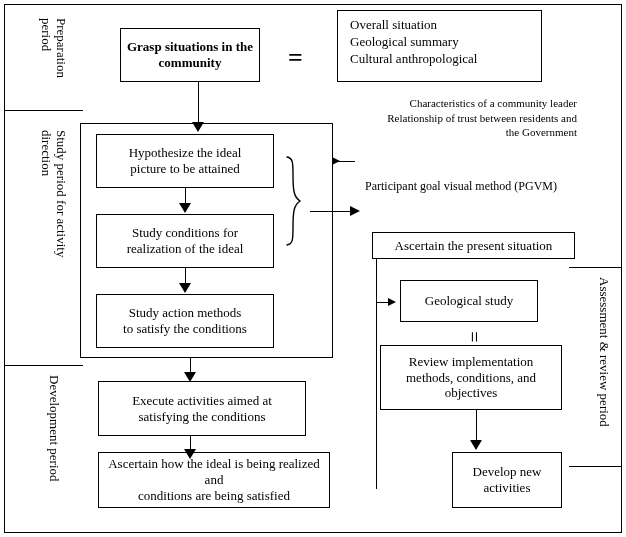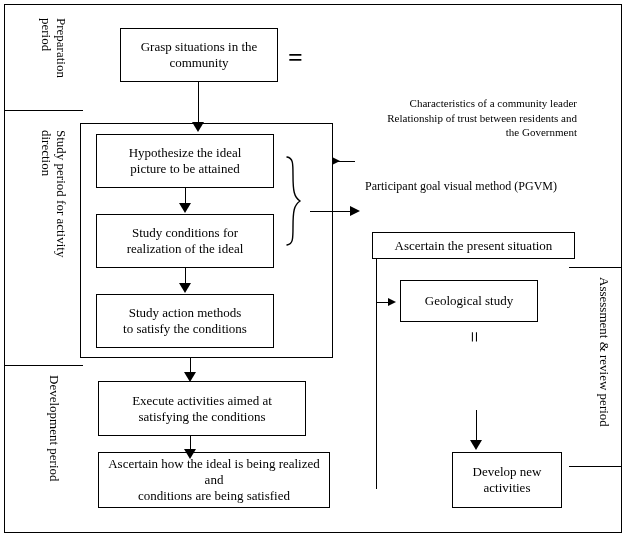--- a/index.html
+++ b/index.html
@@ -140,25 +140,28 @@
   <div class="vlabel two" style="left:68px; top:18px; text-align:left;">Preparation
 period</div>
 
   <div class="vlabel two" style="left:68px; top:130px; text-align:left;">Study period for activity
 direction</div>
 
   <div class="vlabel" style="left:62px; top:375px; text-align:left;">Development period</div>
 
   <div class="vlabel" style="left:612px; top:277px; text-align:left;">Assessment &amp; review period</div>
 
-  <div class="box" style="left:120px; top:28px; width:158px; height:54px; white-space:pre-line;">Grasp situations in the
+  <div class="box" style="left:120px; top:28px; width:140px; height:54px; white-space:pre-line;font-weight:bold;">Grasp situations in the
 community</div>
 
   <div class="eq" style="left:288px; top:45px;">=</div>
 
+  <div class="box topalign" style="left:337px; top:10px; width:205px; height:72px; white-space:pre-line;">Overall situation
+Geological summary
+Cultural    anthropological</div>
 
   <div class="vline" style="left:198px; top:82px; height:44px;"></div>
   <div class="arrow-down" style="left:192px; top:122px;"></div>
 
   <div class="frame" style="left:80px; top:123px; width:253px; height:235px;"></div>
 
   <div class="note" style="left:337px; top:96px; width:240px;">Characteristics of a community leader
 Relationship of trust between residents and
 the Government</div>
 
@@ -207,20 +210,23 @@
 
   <div class="vline" style="left:376px; top:259px; height:230px;"></div>
 
   <div class="hline" style="left:376px; top:302px; width:18px;"></div>
   <div class="arrow-right small" style="left:388px; top:298px;"></div>
 
   <div class="box" style="left:400px; top:280px; width:138px; height:42px; font-size:13px;">Geological study</div>
 
   <div class="eq-rot" style="left:468px; top:327px;">=</div>
 
+  <div class="box" style="left:380px; top:345px; width:182px; height:65px; white-space:pre-line;">Review implementation
+methods, conditions, and
+objectives</div>
 
   <div class="vline" style="left:476px; top:410px; height:35px;"></div>
   <div class="arrow-down" style="left:470px; top:440px;"></div>
 
   <div class="box" style="left:421px; top:452px; width:110px; height:56px; white-space:pre-line;margin-left:31px;">Develop new
 activities</div>
 
 </div>
 
 </body></html>

